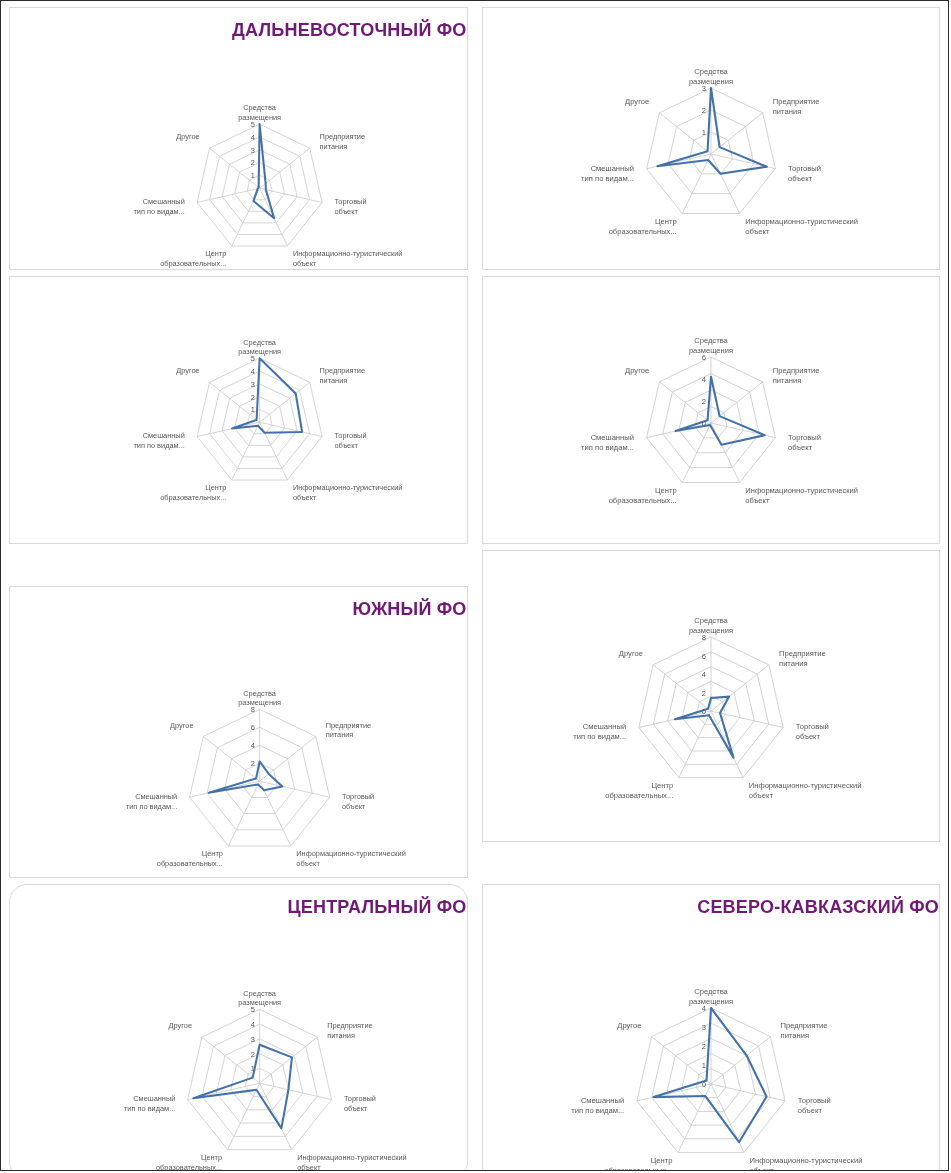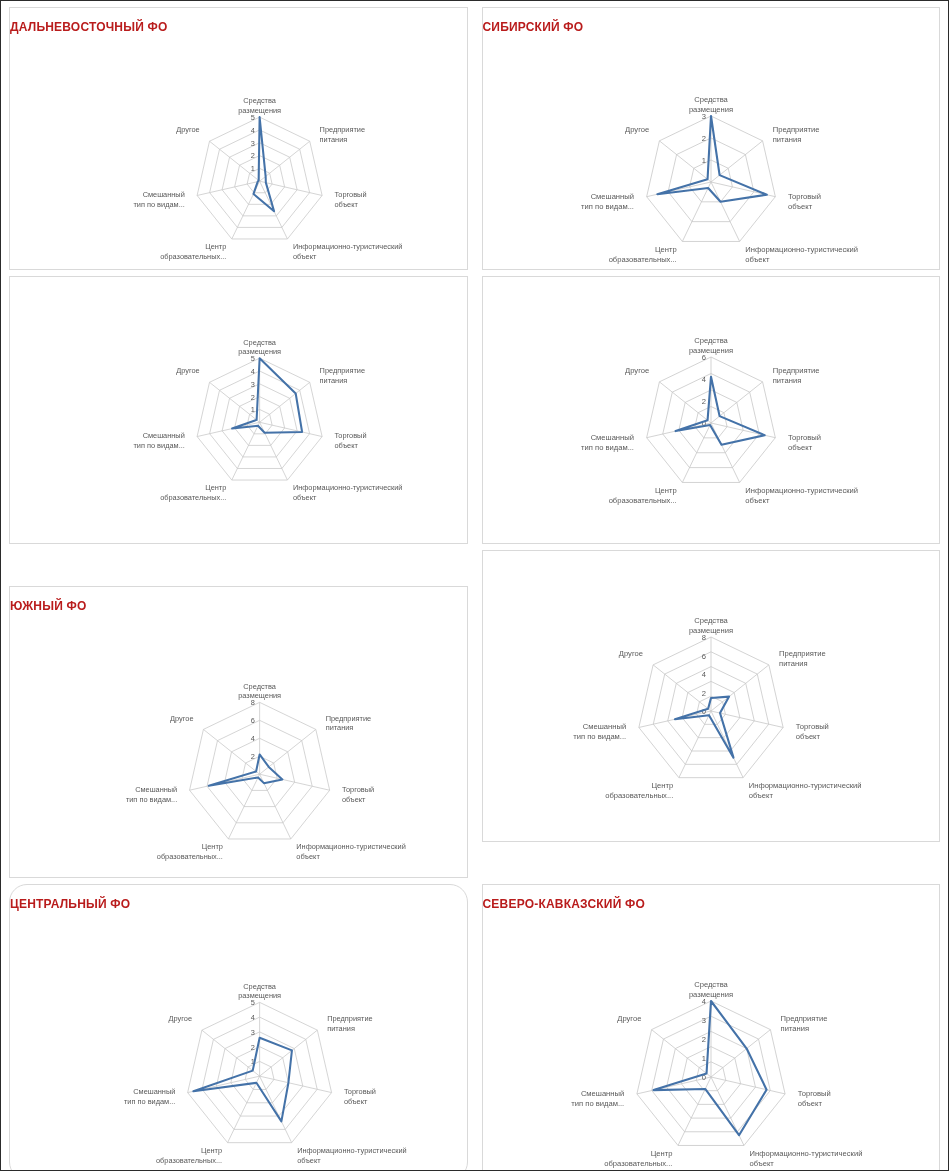--- a/index.html
+++ b/index.html
@@ -27,24 +27,24 @@
     row-gap:6px;
   }
   .panel{
     border:1px solid #d9d9d9;
     background:#fff;
     box-sizing:border-box;
     position:relative;
     overflow:hidden;
   }
   .panel .title{
-    text-align:left;
+    text-align:right;
     font-weight:bold;
-    font-size:12px;
-    color:#b91c1c;
+    font-size:18px;
+    color:#701a75;
     letter-spacing:0.2px;
     padding-top:12px;
     padding-bottom:2px;
   }
   .chartwrap{
     width:100%;
     display:flex;
     justify-content:center;
     align-items:flex-start;
   }
@@ -106,21 +106,20 @@
             <text x="334.02" y="162.58" text-anchor="start" class="axis-label"><tspan x="334.02" dy="0">Торговый</tspan><tspan x="334.02" dy="10">объект</tspan></text>
             <text x="291.28" y="216.18" text-anchor="start" class="axis-label"><tspan x="291.28" dy="0">Информационно-туристический</tspan><tspan x="291.28" dy="10">объект</tspan></text>
             <text x="222.72" y="216.18" text-anchor="end" class="axis-label"><tspan x="222.72" dy="0">Центр</tspan><tspan x="222.72" dy="10">образовательных...</tspan></text>
             <text x="179.98" y="162.58" text-anchor="end" class="axis-label"><tspan x="179.98" dy="0">Смешанный</tspan><tspan x="179.98" dy="10">тип по видам...</tspan></text>
             <text x="195.24" y="95.74" text-anchor="end" class="axis-label"><tspan x="195.24" dy="0">Другое</tspan></text>
             <polygon points="257.00,80.00 263.19,141.06 263.43,147.47 271.89,176.92 250.70,159.08 255.07,146.44 255.97,145.18" class="series"></polygon>
           </svg>
         </div>
       </div>
       <div class="panel" style="height: 263px;">
-        <div class="title">СИБИРСКИЙ ФО</div>
         <div class="chartwrap">
           <svg width="455" height="237" viewBox="0 0 455 237">
             <polygon points="228.00,124.00 245.20,132.28 249.45,150.90 237.55,165.82 218.45,165.82 206.55,150.90 210.80,132.28" class="web"></polygon>
             <polygon points="228.00,102.00 262.40,118.57 270.90,155.79 247.09,185.64 208.91,185.64 185.10,155.79 193.60,118.57" class="web"></polygon>
             <polygon points="228.00,80.00 279.60,104.85 292.35,160.69 256.64,205.46 199.36,205.46 163.65,160.69 176.40,104.85" class="web"></polygon>
             <line x1="228" y1="146" x2="228.00" y2="80.00" class="spoke"></line>
             <line x1="228" y1="146" x2="279.60" y2="104.85" class="spoke"></line>
             <line x1="228" y1="146" x2="292.35" y2="160.69" class="spoke"></line>
             <line x1="228" y1="146" x2="256.64" y2="205.46" class="spoke"></line>
             <line x1="228" y1="146" x2="199.36" y2="205.46" class="spoke"></line>

